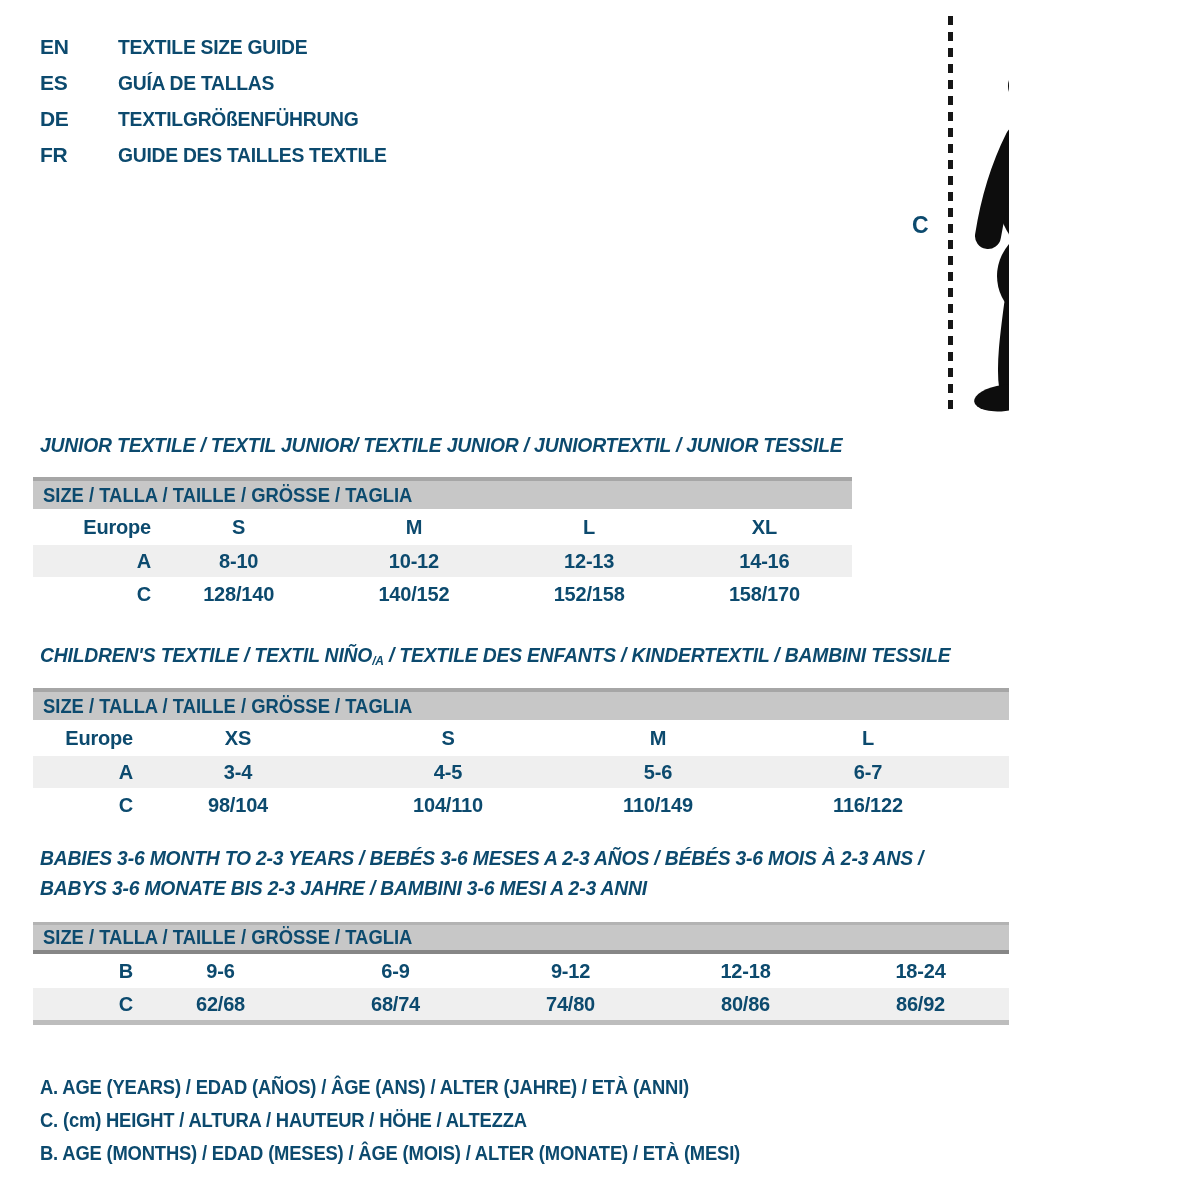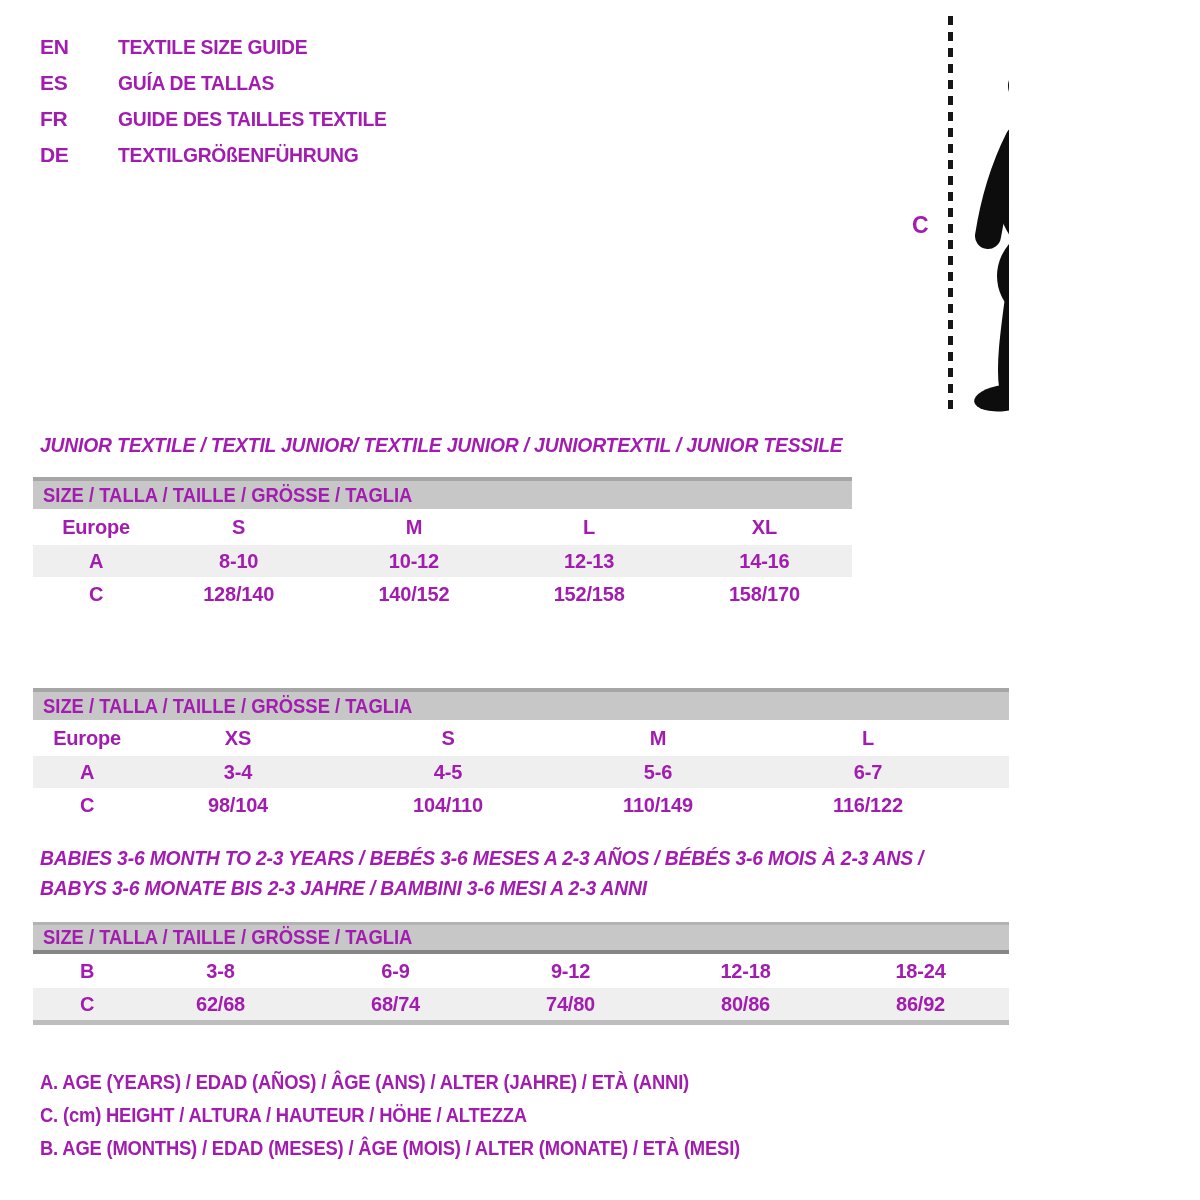--- a/index.html
+++ b/index.html
@@ -1,17 +1,17 @@
 <!DOCTYPE html>
 <html><head>
 <meta charset="utf-8">
 <style>
   html,body{margin:0;padding:0;background:#fff;}
   #page{position:relative;width:1009px;height:1200px;background:#ffffff;
-        font-family:"Liberation Sans",sans-serif;color:#a21caf;overflow:hidden;}
+        font-family:"Liberation Sans",sans-serif;color:#0c4a6e;overflow:hidden;}
 
   .cond{display:inline-block;transform:scaleX(.92);transform-origin:0 50%;white-space:nowrap;}
 
   
   .lang-block{position:absolute;left:40px;top:29px;}
   .lang-row{display:flex;height:36px;align-items:center;}
   .lang-code{width:78px;font-weight:700;font-size:21px;letter-spacing:-.3px;}
   .lang-label{font-weight:700;font-size:21px;letter-spacing:-.3px;}
 
   
@@ -30,51 +30,51 @@
   
   .table-wrap{position:absolute;left:33px;}
   .t1{top:477px;width:819px;}
   .t2{top:688px;width:1150px;}
   .t3{top:922px;width:1150px;border-bottom:5px solid #bdbdbd;}
   .size-bar{background:#c7c7c7;border-top:4px solid #a6a6a6;height:28px;
             display:flex;align-items:center;padding-left:10px;font-size:20px;font-weight:700;text-align:right;}
   .t3 .size-bar{border-top:3px solid #b3b3b3;border-bottom:4px solid #868686;height:25px;}
   table.size-table{width:100%;border-collapse:collapse;table-layout:fixed;}
   .size-table td{font-size:20px;font-weight:700;text-align:center;padding:0;letter-spacing:-.2px;}
-  .size-table td.lbl{text-align:center;padding-left:8px;}
+  .size-table td.lbl{text-align:right;padding-left:8px;}
   tr.h36{height:36px}
   tr.h34{height:34px}
   tr.h32{height:32px}
   tr.alt{background:#efefef}
 
   
   .legend{position:absolute;left:40px;top:1066px;}
-  .legend-row{height:33px;display:flex;align-items:center;font-size:20px;font-weight:700;letter-spacing:-.2px;}
+  .legend-row{height:33px;display:flex;align-items:flex-end;font-size:20px;font-weight:700;letter-spacing:-.2px;}
 </style>
 </head>
 <body>
 
 <div id="page">
 
   <div class="lang-block">
     <div class="lang-row">
       <span class="lang-code">EN</span>
       <span class="lang-label cond">TEXTILE SIZE GUIDE</span>
     </div>
     <div class="lang-row">
       <span class="lang-code">ES</span>
       <span class="lang-label cond">GUÍA DE TALLAS</span>
     </div>
     <div class="lang-row">
+      <span class="lang-code">DE</span>
+      <span class="lang-label cond">TEXTILGRÖßENFÜHRUNG</span>
+    </div>
+    <div class="lang-row">
       <span class="lang-code">FR</span>
       <span class="lang-label cond">GUIDE DES TAILLES TEXTILE</span>
-    </div>
-    <div class="lang-row">
-      <span class="lang-code">DE</span>
-      <span class="lang-label cond">TEXTILGRÖßENFÜHRUNG</span>
     </div>
   </div>
 
   <div class="measure-line"></div>
   <div class="measure-label">C</div>
   <svg class="baby-svg" width="178" height="408" viewBox="0 0 178 408" aria-hidden="true">
     <g fill="#0d0d0d" stroke="none">
       <ellipse cx="95" cy="175" rx="62" ry="74"></ellipse>
       <path d="M55,125 C40,155 30,190 25,222" stroke="#0d0d0d" stroke-width="26" fill="none" stroke-linecap="round"></path>
       <path d="M145,130 C159,152 161,172 150,194" stroke="#0d0d0d" stroke-width="24" fill="none" stroke-linecap="round"></path>
@@ -125,20 +125,23 @@
         <td class="lbl">C</td>
         <td>128/140</td>
         <td>140/152</td>
         <td>152/158</td>
         <td>158/170</td>
       </tr>
     </tbody>
       </table>
   </div>
 
+  <div class="section-title" id="title-children">
+    <span class="cond"><span>CHILDREN'S TEXTILE / TEXTIL NIÑO</span><span class="sub-a">/A</span><span> / TEXTILE DES ENFANTS / KINDERTEXTIL / BAMBINI TESSILE</span></span>
+  </div>
   <div class="table-wrap t2">
     <div class="size-bar">
       <span class="cond">SIZE / TALLA / TAILLE / GRÖSSE / TAGLIA</span>
     </div>
     <table class="size-table">
       <colgroup>
           <col style="width:100px">
           <col>
           <col>
           <col>
@@ -188,21 +191,21 @@
           <col>
           <col>
           <col>
           <col>
           <col>
           <col>
         </colgroup>
       <tbody>
           <tr class="h34">
         <td class="lbl">B</td>
-        <td>3-8</td>
+        <td>9-6</td>
         <td>6-9</td>
         <td>9-12</td>
         <td>12-18</td>
         <td>18-24</td>
         <td>24-36</td>
       </tr>
       <tr class="h32 alt">
         <td class="lbl">C</td>
         <td>62/68</td>
         <td>68/74</td>

